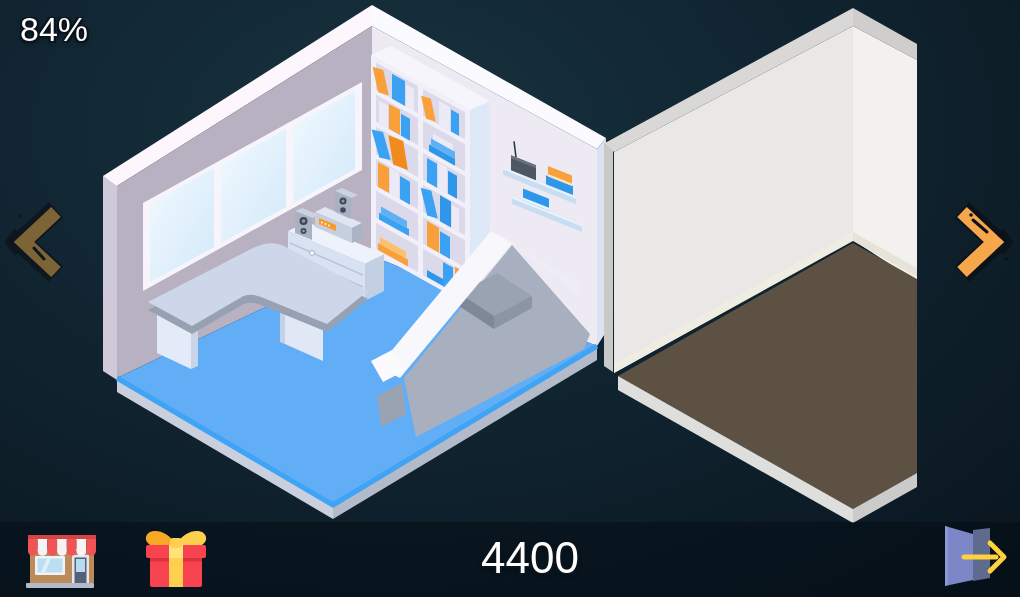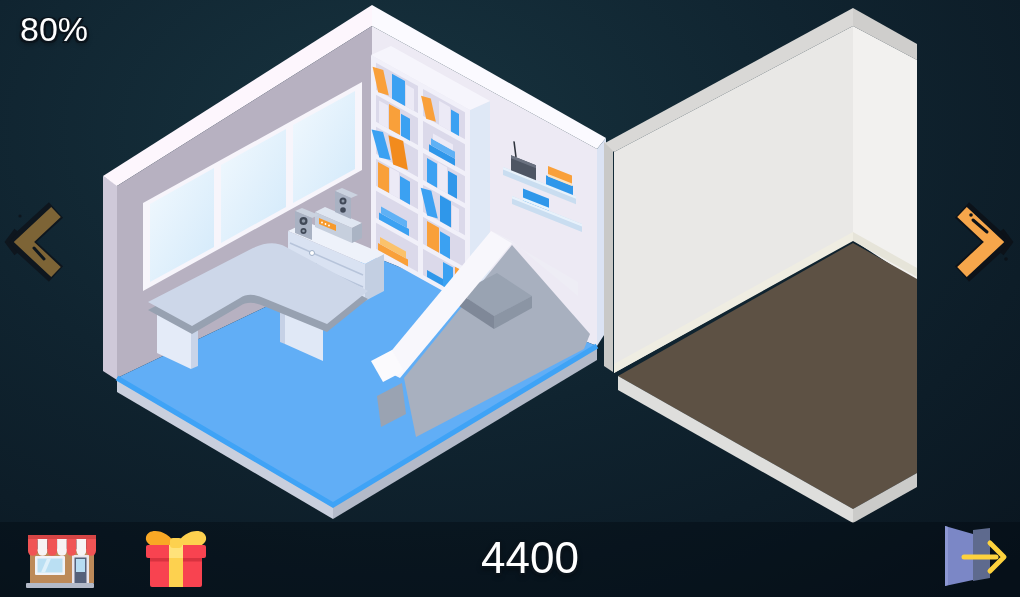--- a/index.html
+++ b/index.html
@@ -181,21 +181,21 @@
       <polygon points="614,152 853,26 853,240 614,373" fill="#e9e8e6"></polygon>
       <polygon points="853,26 917,60 917,282 853,240" fill="#f2f1ef"></polygon>
       <polygon points="614,364 853,232 853,241 614,373" fill="#efede2"></polygon>
       <polygon points="853,232 917,268 917,277 853,241" fill="#e6e4d9"></polygon>
       <polygon points="618,376 853,243 917,279 917,473 853,509" fill="#5d5144"></polygon>
       <polygon points="618,376 853,509 853,523 618,390" fill="#dededc"></polygon>
       <polygon points="853,509 917,473 917,487 853,523" fill="#cbcbc9"></polygon>
     </g>
   </svg>
 
-  <div class="hud-text progress">80%</div>
+  <div class="hud-text progress">84%</div>
 
   <button class="nav-prev" aria-label="previous room">
     <svg width="70" height="88" viewBox="0 0 70 88">
       <polyline points="56,14 21,46 56,78" fill="none" stroke="#0e161e" stroke-width="21" stroke-linejoin="miter"></polyline>
       <polyline points="56,16 24,46 56,76" fill="none" stroke="#7d6436" stroke-width="14"></polyline>
       <polyline points="16,34 7,46 16,58" fill="none" stroke="#0e161e" stroke-width="4"></polyline>
       <line x1="34" y1="52" x2="44" y2="63" stroke="#0e161e" stroke-width="3" stroke-linecap="round"></line>
       <circle cx="20" cy="20" r="1.6" fill="#0e161e"></circle>
     </svg>
   </button>

